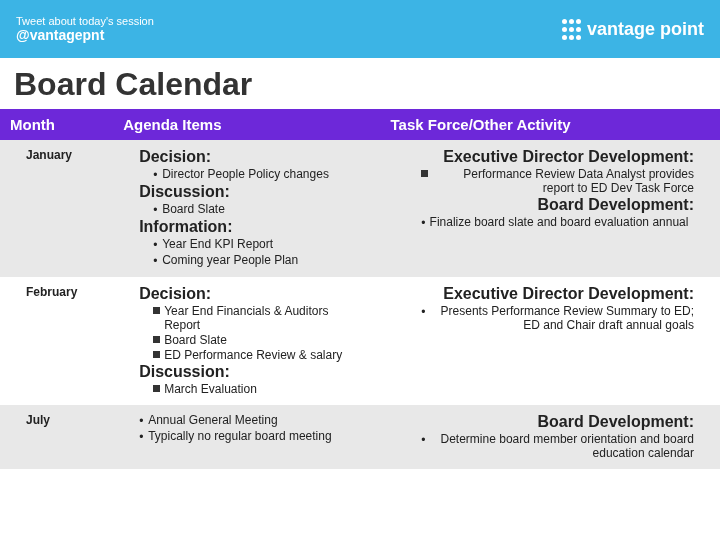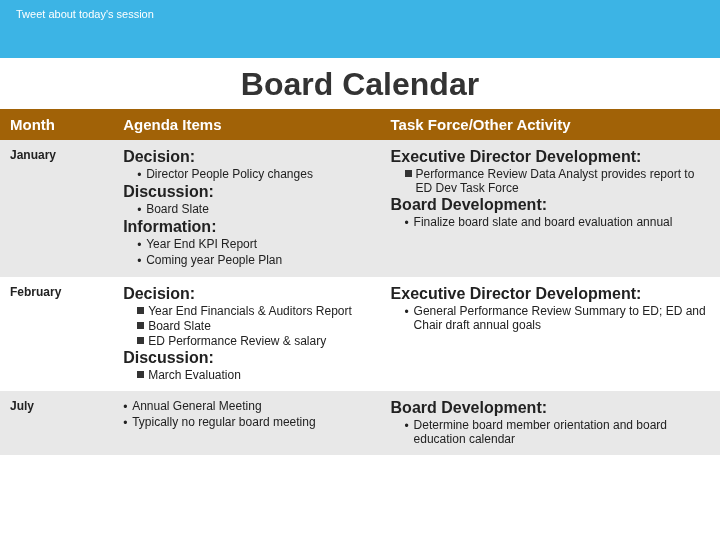--- a/index.html
+++ b/index.html
@@ -9,22 +9,23 @@
       height: 540px;
       overflow: hidden;
       background: #fff;
     }
 
     
     .header-bar {
       background: #3cb4e5;
       height: 58px;
       display: flex;
+      align-items: center;
       justify-content: space-between;
-      padding: 8px 16px;
+      padding: 0 16px;
       gap: 24px;
     }
     .tweet-section {
       display: flex;
       flex-direction: column;
       color: #fff;
     }
     .tweet-label {
       font-size: 11px;
       font-weight: normal;
@@ -54,70 +55,70 @@
       width: 5px;
       height: 5px;
       background: #fff;
       border-radius: 50%;
     }
 
     
     .page-title-area {
       padding: 8px 14px 6px 14px;
       background: #fff;
-      text-align: center;
     }
     .page-title {
       font-size: 32px;
       font-weight: bold;
       color: #333;
     }
 
     
     .board-table {
       width: 100%;
       border-collapse: collapse;
     }
     .board-table thead tr {
-      background: #a16207;
+      background: #6d28d9;
       color: #fff;
       margin-left: 16px;
     }
     .board-table thead th {
       padding: 7px 10px;
       text-align: left;
       font-size: 15px;
       font-weight: bold;
     }
     .board-table tbody tr:nth-child(odd) {
       background: #e8e8e8;
     }
     .board-table tbody tr:nth-child(even) {
       background: #fff;
     }
     .board-table td {
-      padding: 8px 10px;
+      padding: 8px 26px;
       vertical-align: top;
       font-size: 12px;
       color: #222;
       border: none;
     }
     .month-cell {
       font-size: 18px;
       font-weight: bold;
       color: #222;
       width: 110px;
       vertical-align: top;
       padding-top: 10px;
     }
     .agenda-cell {
       width: 260px;
     }
     .task-cell {
       width: 330px;
+      text-align: right;
     }
     .section-label {
       font-weight: bold;
       font-size: 16px;
       margin-bottom: 1px;
     }
     .item-line {
       display: flex;
       align-items: flex-start;
       gap: 4px;
@@ -141,20 +142,41 @@
     .indent {
       padding-left: 14px;
     }
   </style>
 </head>
 <body>
 
 <div class="header-bar">
   <div class="tweet-section">
     <span class="tweet-label">Tweet about today's session</span>
+    <span class="tweet-handle">@vantagepnt</span>
+  </div>
+  <div class="logo-section">
+    <div class="logo-dots">
+      <span>
+          <span class="logo-dot"></span>
+          <span class="logo-dot"></span>
+          <span class="logo-dot"></span>
+        </span>
+      <span>
+          <span class="logo-dot"></span>
+          <span class="logo-dot"></span>
+          <span class="logo-dot"></span>
+        </span>
+      <span>
+          <span class="logo-dot"></span>
+          <span class="logo-dot"></span>
+          <span class="logo-dot"></span>
+        </span>
+    </div>
+    <span>vantage point</span>
   </div>
 </div>
 
 <div class="page-title-area">
   <h1 class="page-title">Board Calendar</h1>
 </div>
 
 <table class="board-table">
   <thead>
     <tr>
@@ -221,21 +243,21 @@
         <div class="section-label">Discussion:</div>
         <div class="item-line indent">
           <span class="bullet-square"></span>
           <span>March Evaluation</span>
         </div>
       </td>
       <td class="task-cell">
         <div class="section-label">Executive Director Development:</div>
         <div class="item-line indent">
           <span class="bullet-round">•</span>
-          <span>General Performance Review Summary to ED; ED and Chair draft annual goals</span>
+          <span>Presents Performance Review Summary to ED; ED and Chair draft annual goals</span>
         </div>
       </td>
     </tr>
 
     <tr>
       <td class="month-cell">July</td>
       <td class="agenda-cell">
         <div class="item-line">
           <span class="bullet-round">•</span>
           <span>Annual General Meeting</span>

